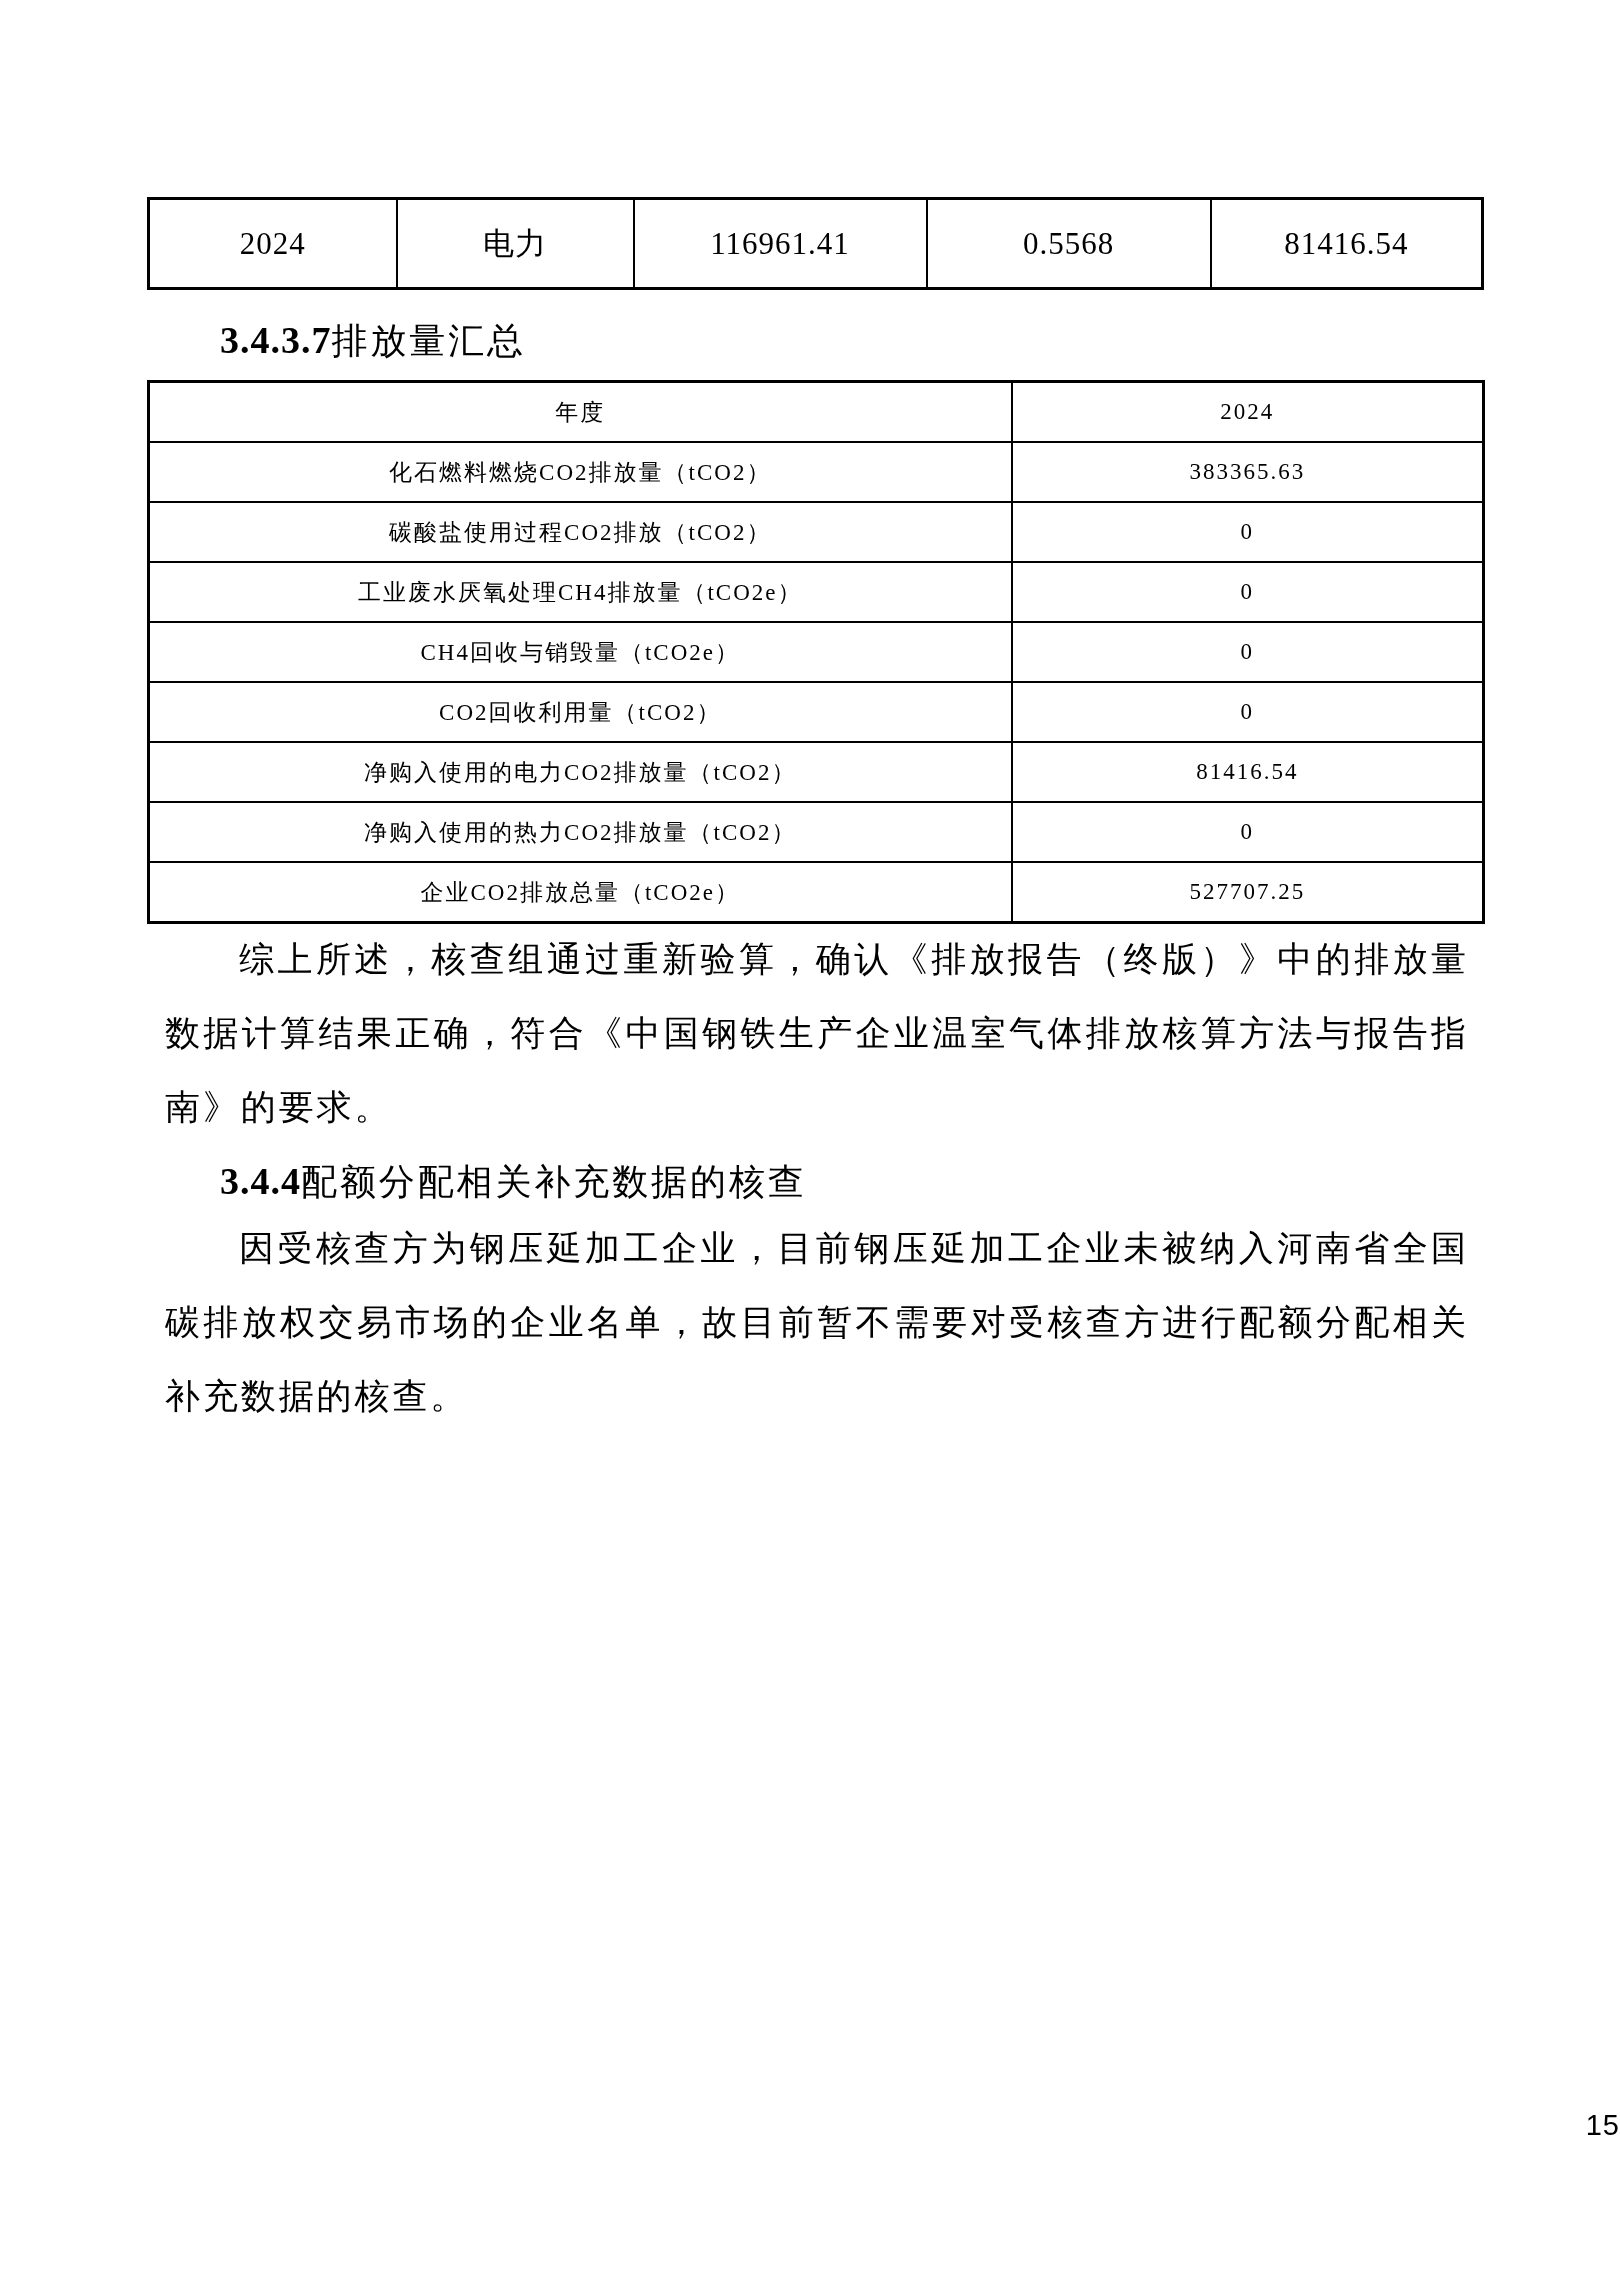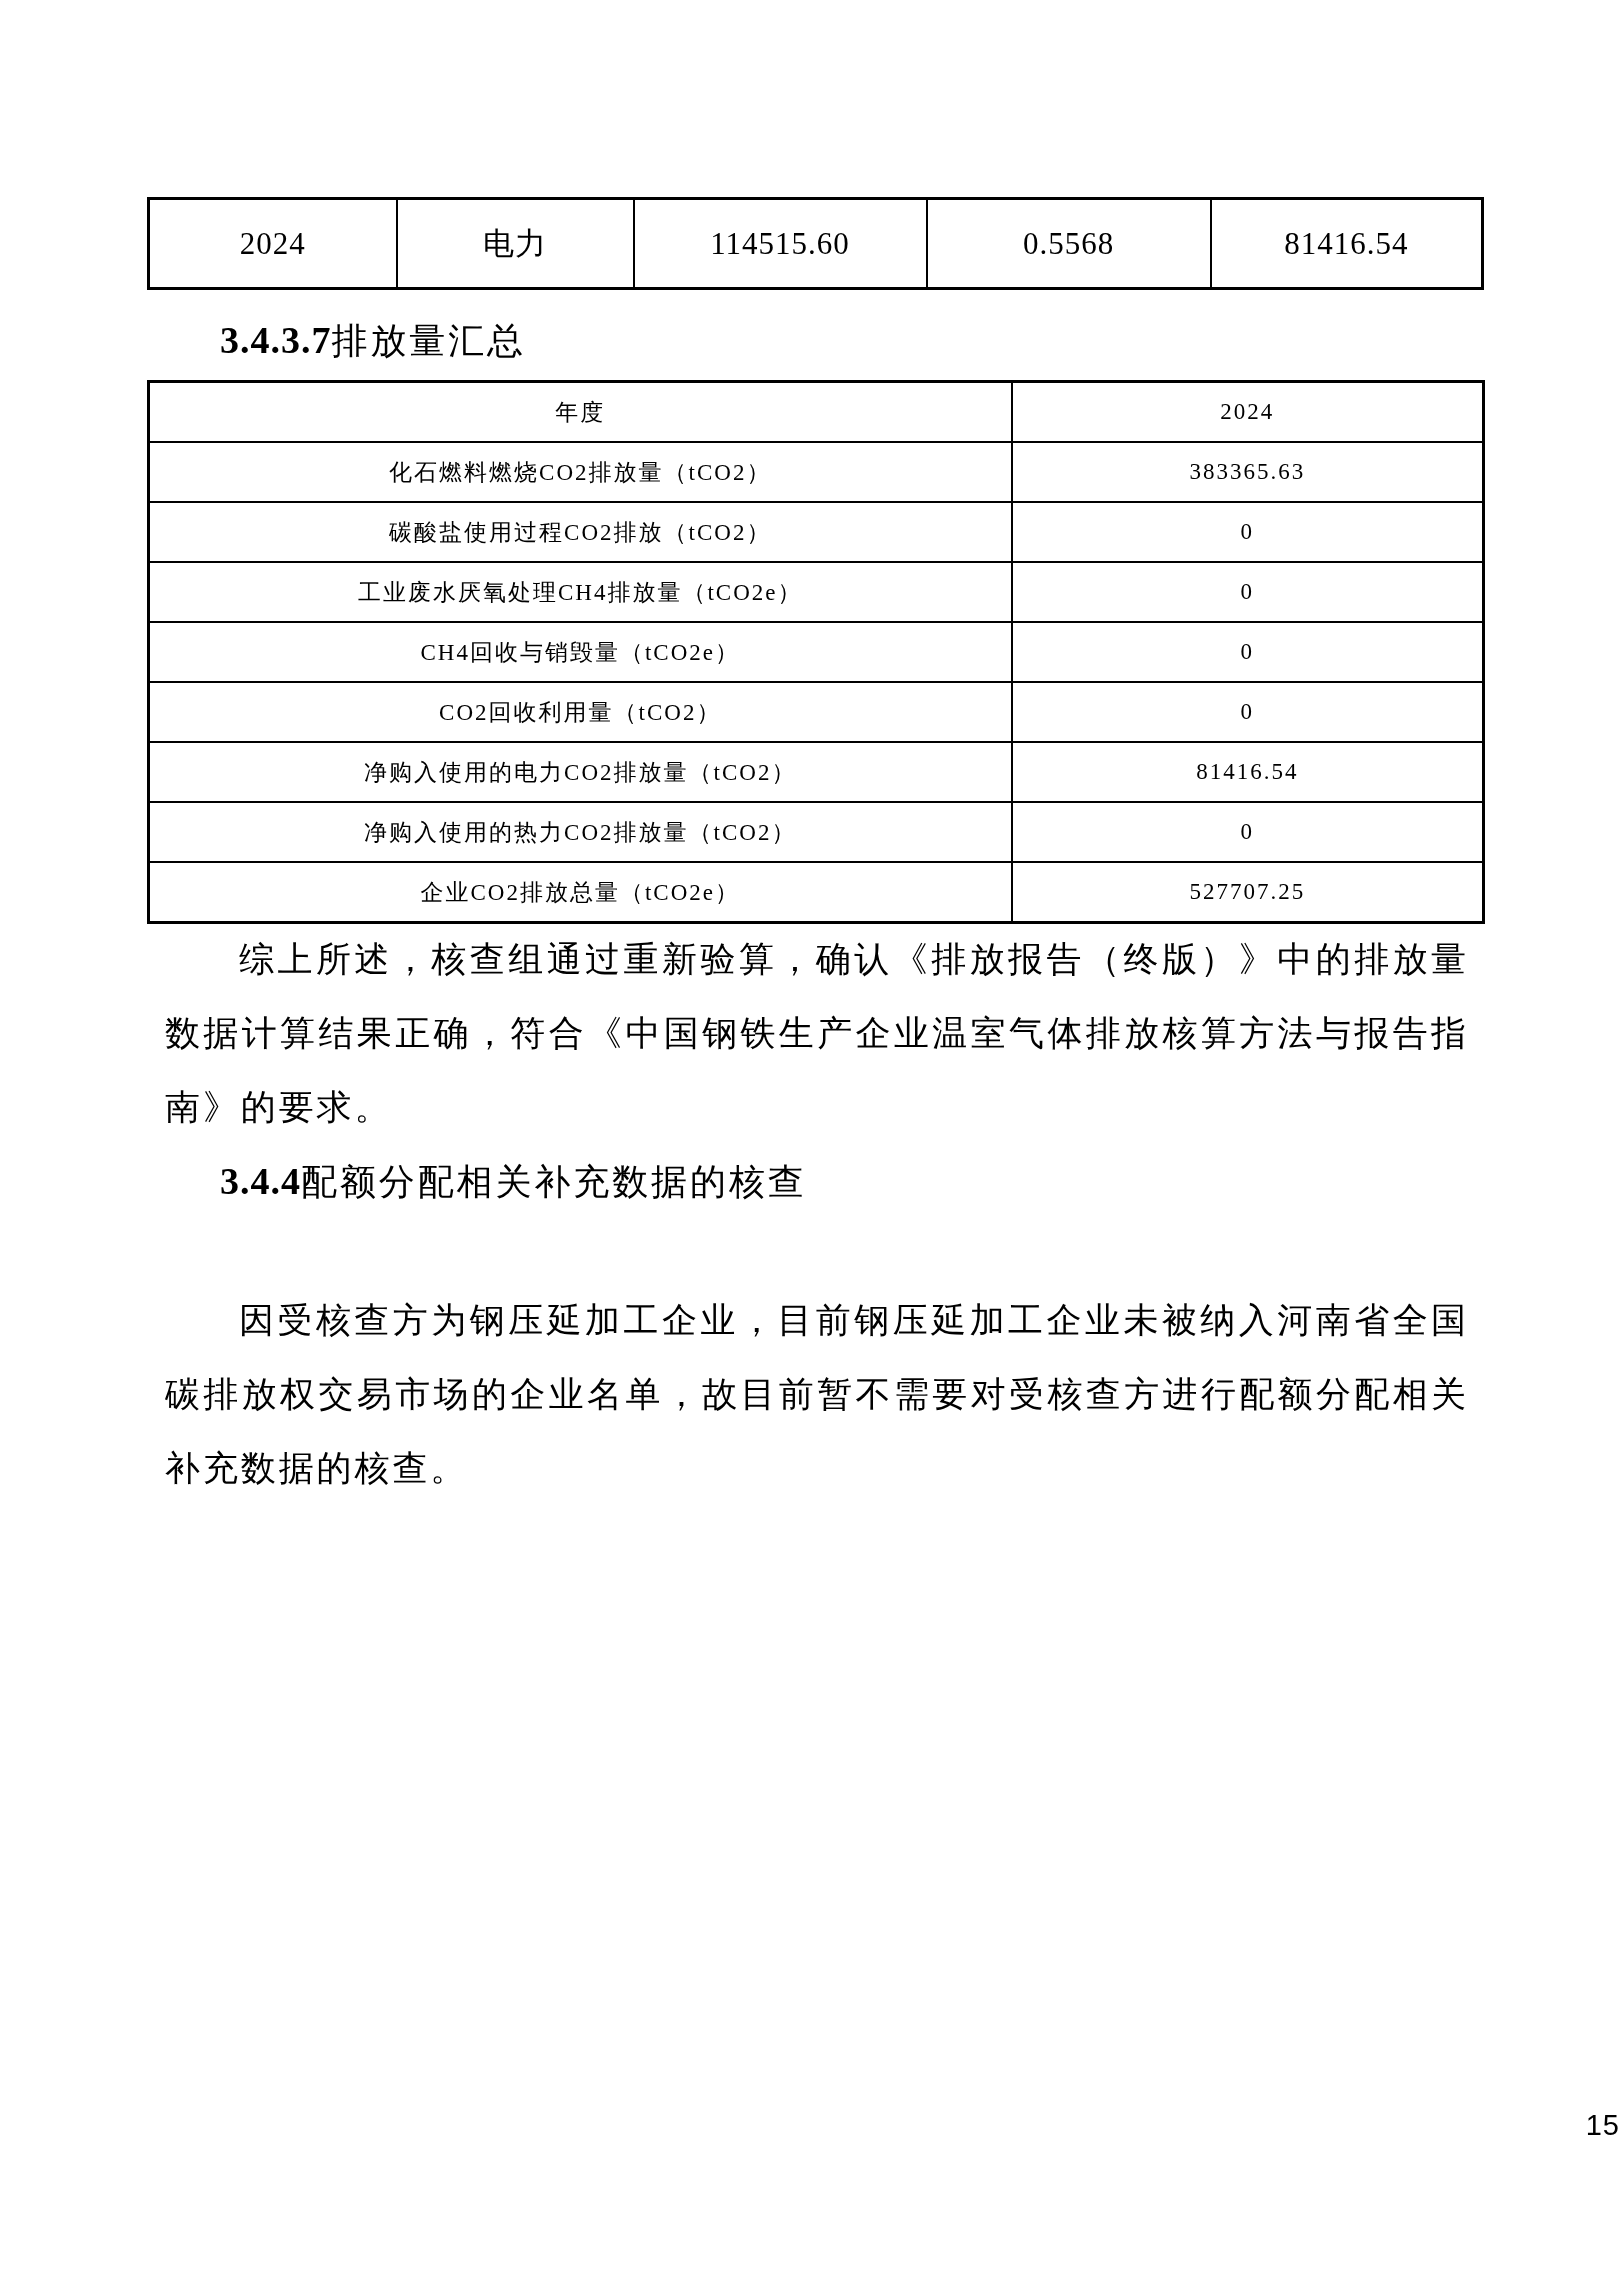--- a/index.html
+++ b/index.html
@@ -25,21 +25,21 @@
   .heading .zh  { font-size:36px; letter-spacing:2.9px; }
   #heading-3437 { top:319px; }
   #heading-344  { top:1160px; }
 
   .para {
     position:absolute; left:165px; width:1304px;
     font-size:35px; line-height:74px; letter-spacing:2.9px;
     text-align:justify; text-indent:74px;
   }
   #para-conclusion { top:923px;font-family:Liberation Serif, serif; }
-  #para-quota      { top:1284px; }
+  #para-quota      { top:1212px; }
 
   .footer {
     position:absolute; top:2109px; left:0; width:1620px;
     text-align:right; font-family:"Liberation Sans", sans-serif;
     font-size:29px; letter-spacing:1px;
   }
 </style>
 </head>
 <body>
 
@@ -50,21 +50,21 @@
       <col style="width:248px">
         <col style="width:237px">
         <col style="width:293px">
       <col style="width:284px">
         <col style="width:272px">
     </colgroup>
     <tbody>
         <tr>
       <td>2024</td>
       <td>电力</td>
-      <td>114515.60</td>
+      <td>116961.41</td>
       <td>0.5568</td>
       <td>81416.54</td>
     </tr>
   </tbody>
     </table>
 
   <div class="heading" id="heading-3437">
     <span class="num">3.4.3.7</span><span class="zh">排放量汇总</span>
   </div>
 

